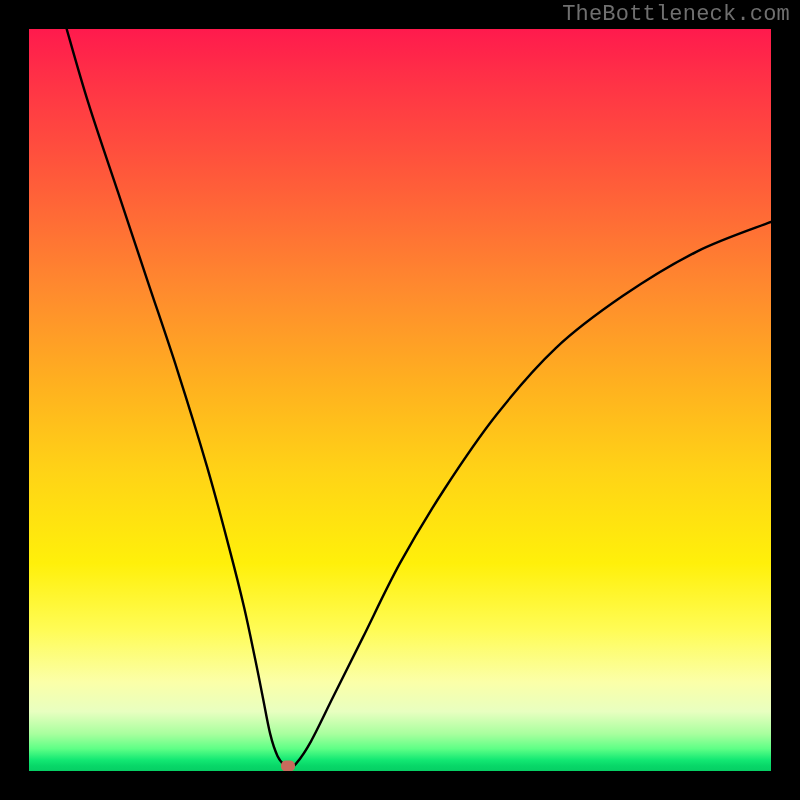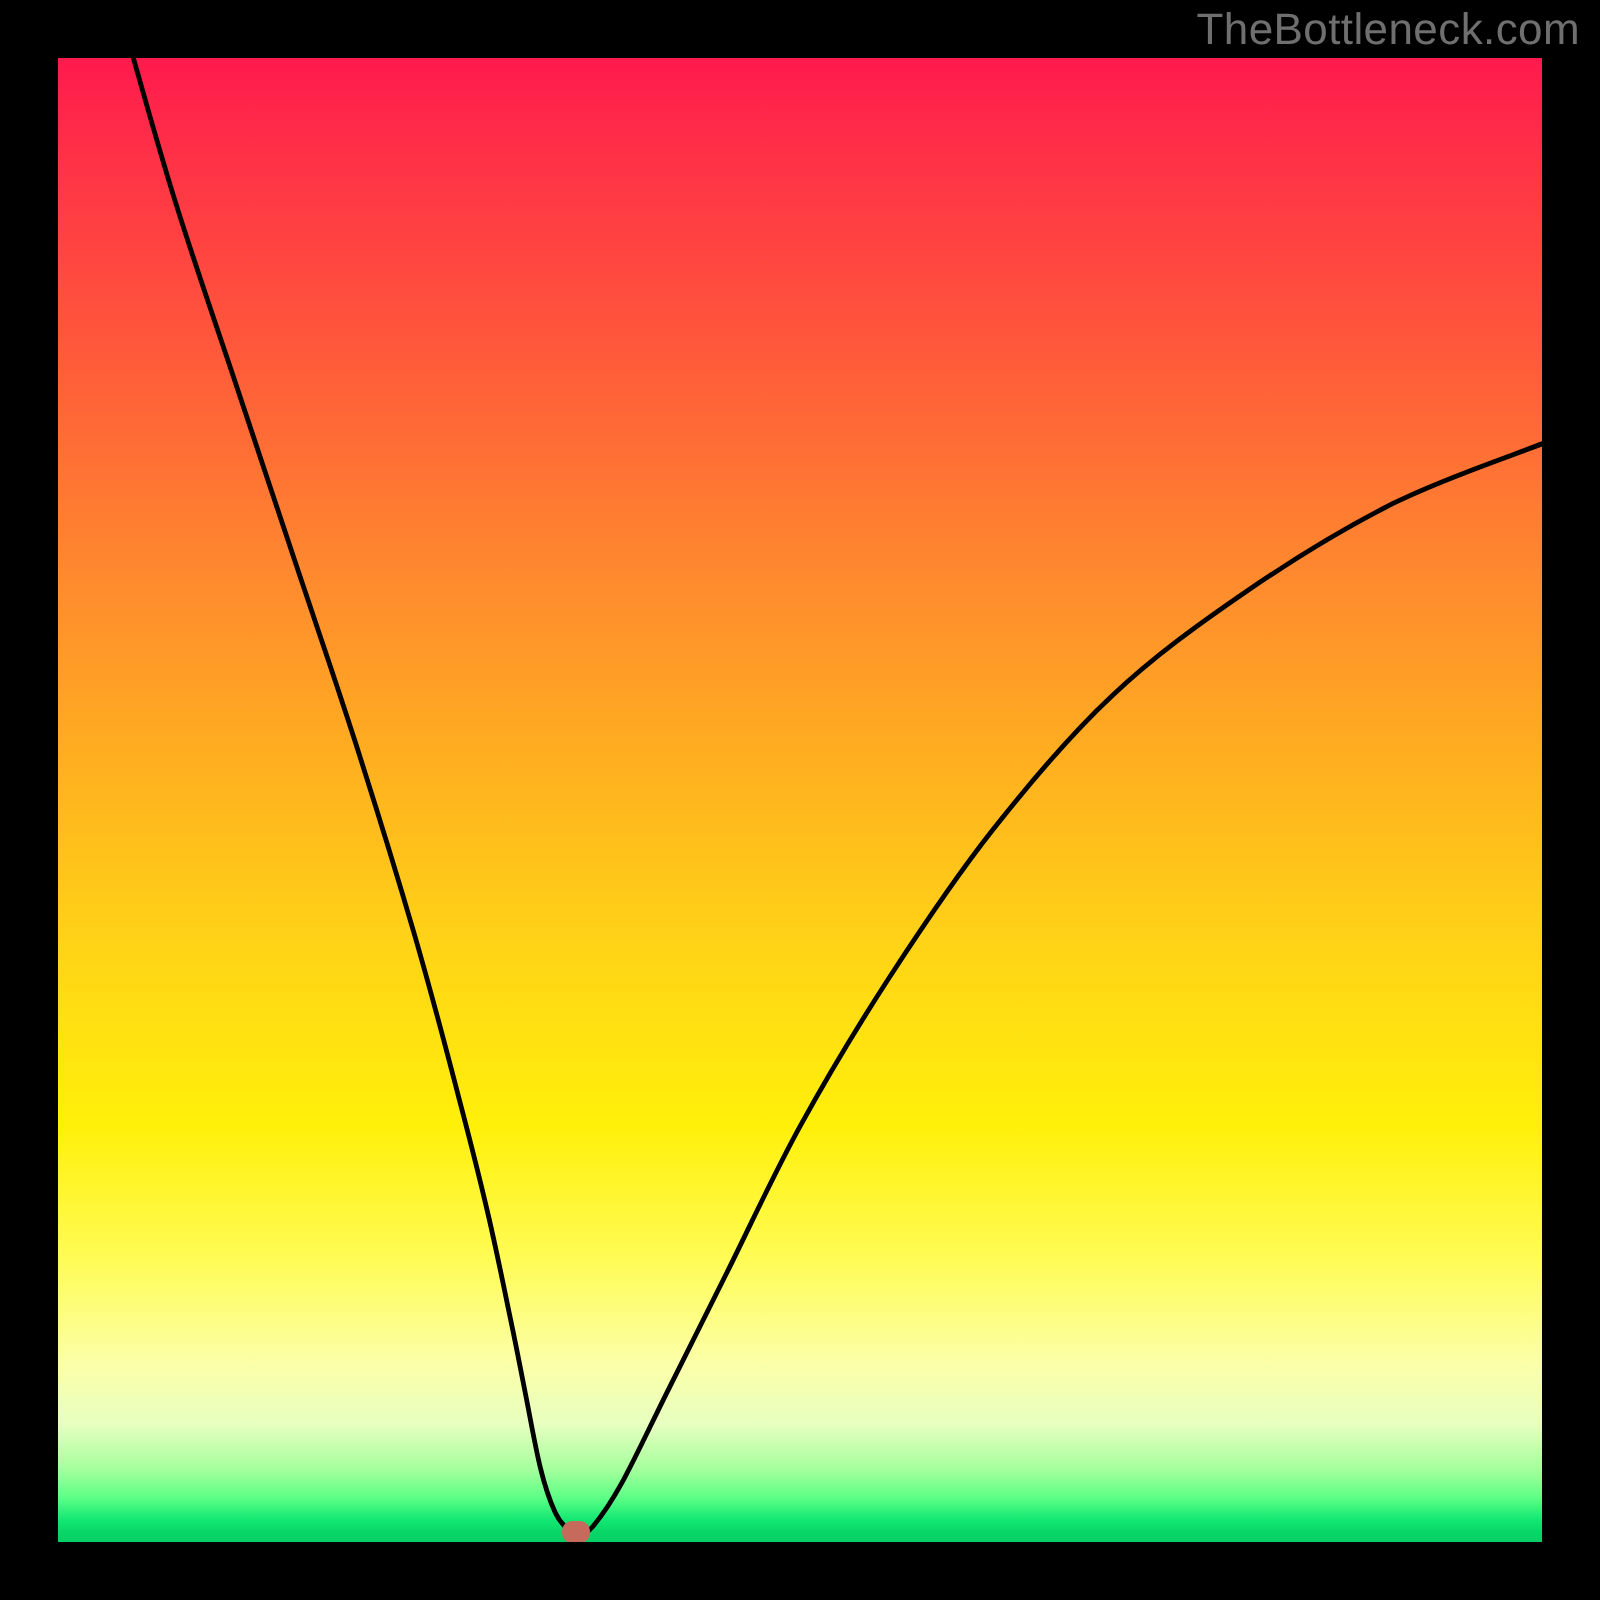--- a/index.html
+++ b/index.html
@@ -8,20 +8,21 @@
     width: 800px;
     height: 800px;
     background: #000;
     font-family: Arial, Helvetica, sans-serif;
   }
   .frame {
     position: relative;
     width: 800px;
     height: 581px;
     background: #000;
+    font-family: Liberation Mono, monospace;
   }
   .watermark {
     position: absolute;
     top: 2px;
     right: 10px;
     color: #6f6f6f;
     font-size: 22px;
     font-weight: 500;
     letter-spacing: 0.2px;
     z-index: 10;

